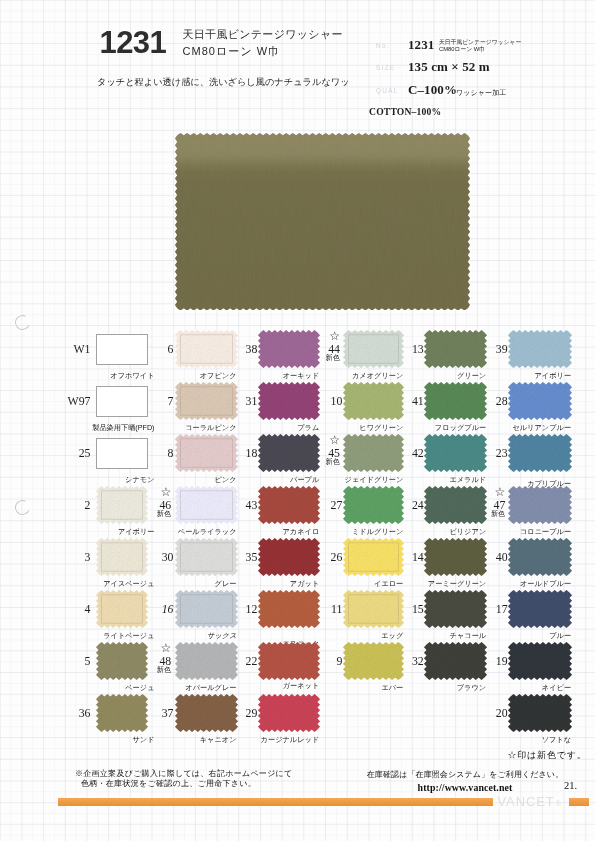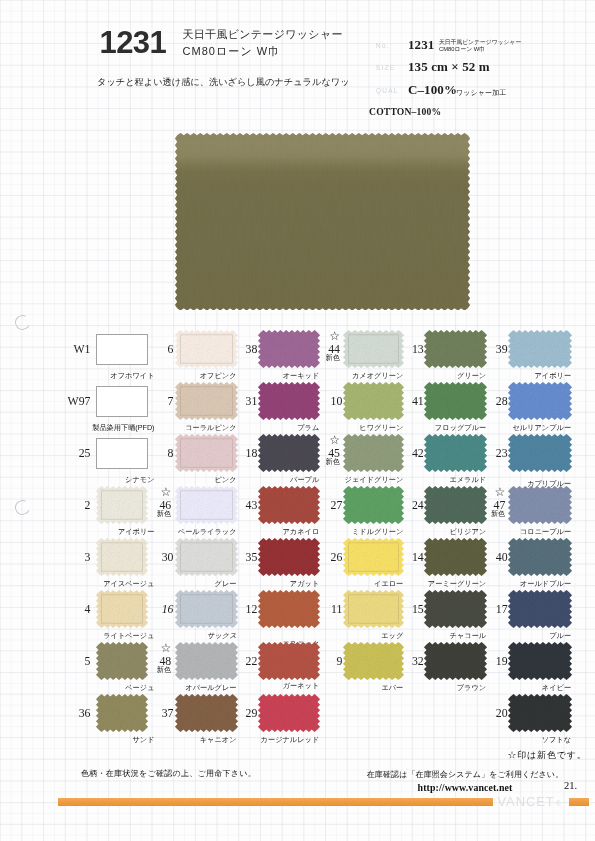--- a/index.html
+++ b/index.html
@@ -833,20 +833,21 @@
             <rect x="0" y="0" width="64" height="38" fill="#323434" filter="url(#swtex)" opacity="0.30"></rect>
           </g>
         </svg>
         <div class="sw-num" style="left:-36px;top:13.8px;width:35.5px">20</div>
         <div class="sw-name" style="left:-70px;top:40.8px;width:133px">ソフトな</div>
       </div>
     </div>
 
   <div id="newnote">☆印は新色です。</div>
   <div id="note">
+    <div>※企画立案及びご購入に際しては、右記ホームページにて</div>
     <div style="margin-left:6px">色柄・在庫状況をご確認の上、ご用命下さい。</div>
   </div>
   <div id="url">http://www.vancet.net</div>
   <div id="stock">在庫確認は「在庫照会システム」をご利用ください。</div>
   <div id="pageno">21.</div>
   <div id="logo"><span>VANCET</span><span class="tm">®</span></div>
   <div class="obar" style="left: 58px; top: 797.6px; width: 435px; background: linear-gradient(rgb(243, 167, 85), rgb(232, 145, 47));"></div>
   <div class="obar" style="left: 568.7px; top: 797.6px; width: 20.6px; background: linear-gradient(rgb(243, 167, 85), rgb(232, 145, 47));"></div>
 </div>
 

